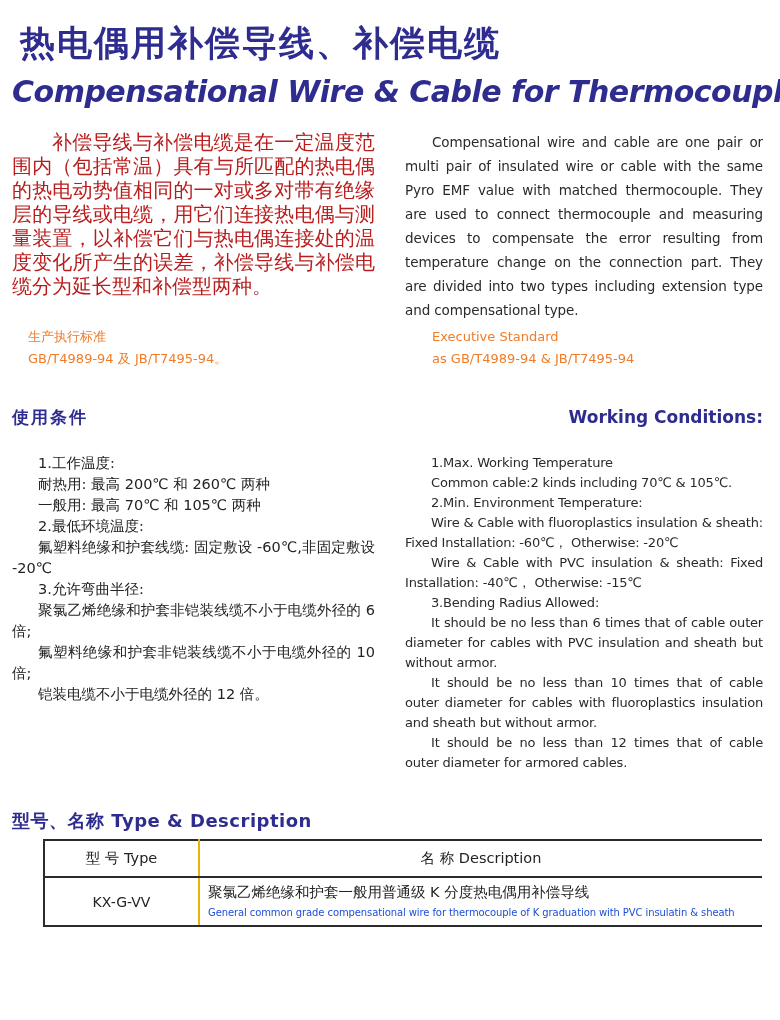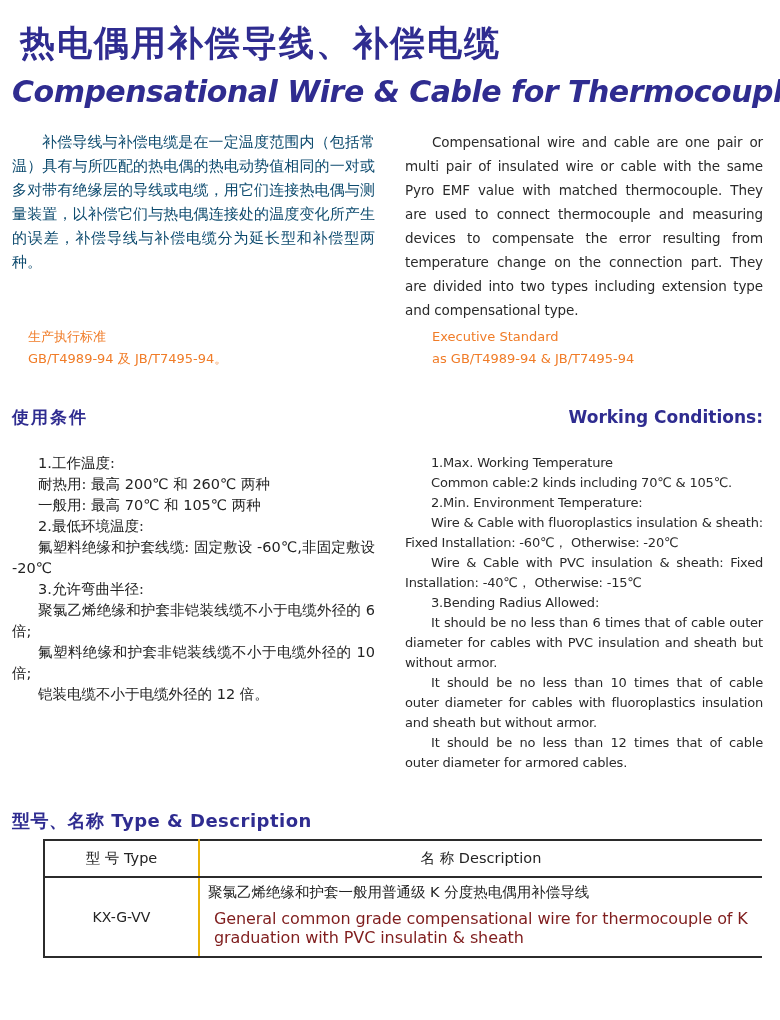--- a/index.html
+++ b/index.html
@@ -36,22 +36,22 @@
     white-space: nowrap;
   }
 
   
   .two-col { display: flex; align-items: flex-start; }
   .col-left  { width: 363px; margin-right: 30px; flex: none; }
   .col-right { width: 358px; flex: none; }
 
   .intro { margin-top: 20px; }
   .intro-zh {
-    margin: 0; font-size: 15px; line-height: 24px;
-    text-align: justify; text-indent: 2em; color: #0c4a6e;
+    margin: 0; font-size: 20px; line-height: 24px;
+    text-align: justify; text-indent: 2em; color: #b91c1c;
   }
   .intro-en {
     margin: 0; font-size: 13.5px; line-height: 24px;
     text-align: justify; text-indent: 2em; color: #2a2a2a;
     letter-spacing: -0.1px;
   }
 
   
   .standards { margin-top: 4px; }
   .standard-block-zh { padding-left: 16px; }
@@ -122,21 +122,21 @@
     height: 37px;
     text-align: center;
     color: #232323;
   }
   .type-cell { font-size: 14px; color: #232323; }
   .desc-zh {
     margin: 0; font-size: 14.5px; line-height: 22px; color: #232323;
     text-align: left;
   }
   .desc-en {
-    margin: 6px; font-size: 16px; line-height: 19px; color: #7f1d1d;
+    margin: 0; font-size: 10px; line-height: 19px; color: #1d4ed8;
     letter-spacing: -0.1px; text-align: left;
   }
 </style>
 </head>
 <body>
 
 <div class="page">
 
   <h1 class="title-zh">热电偶用补偿导线、补偿电缆</h1>
   <h2 class="title-en">Compensational Wire &amp; Cable for Thermocouple</h2>

